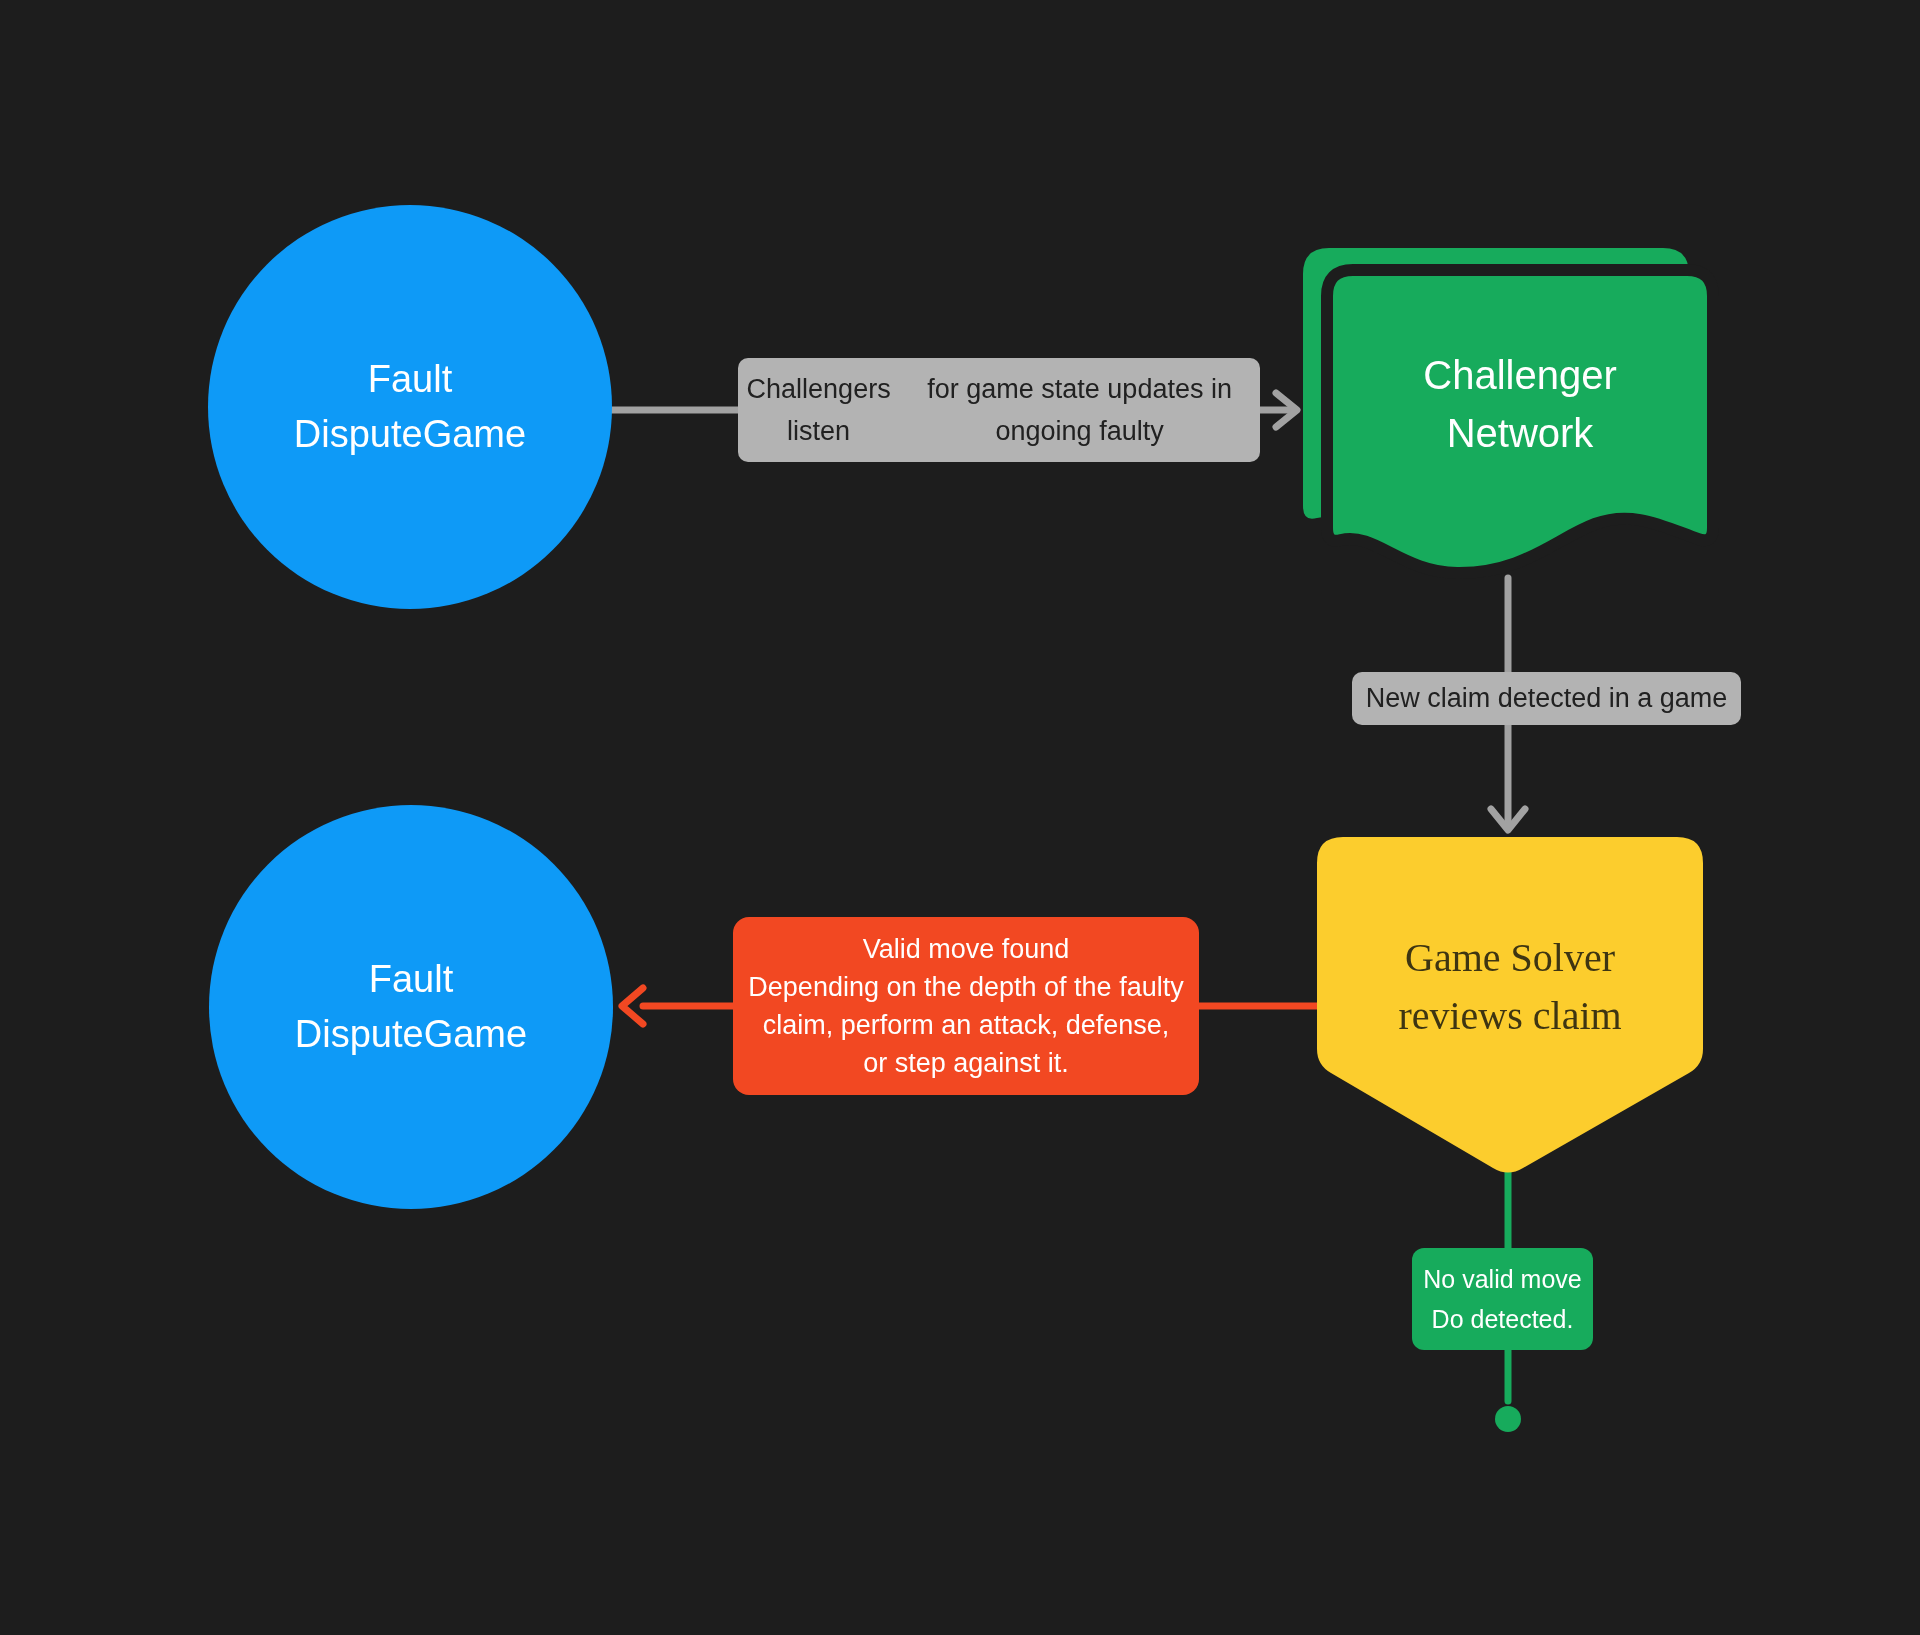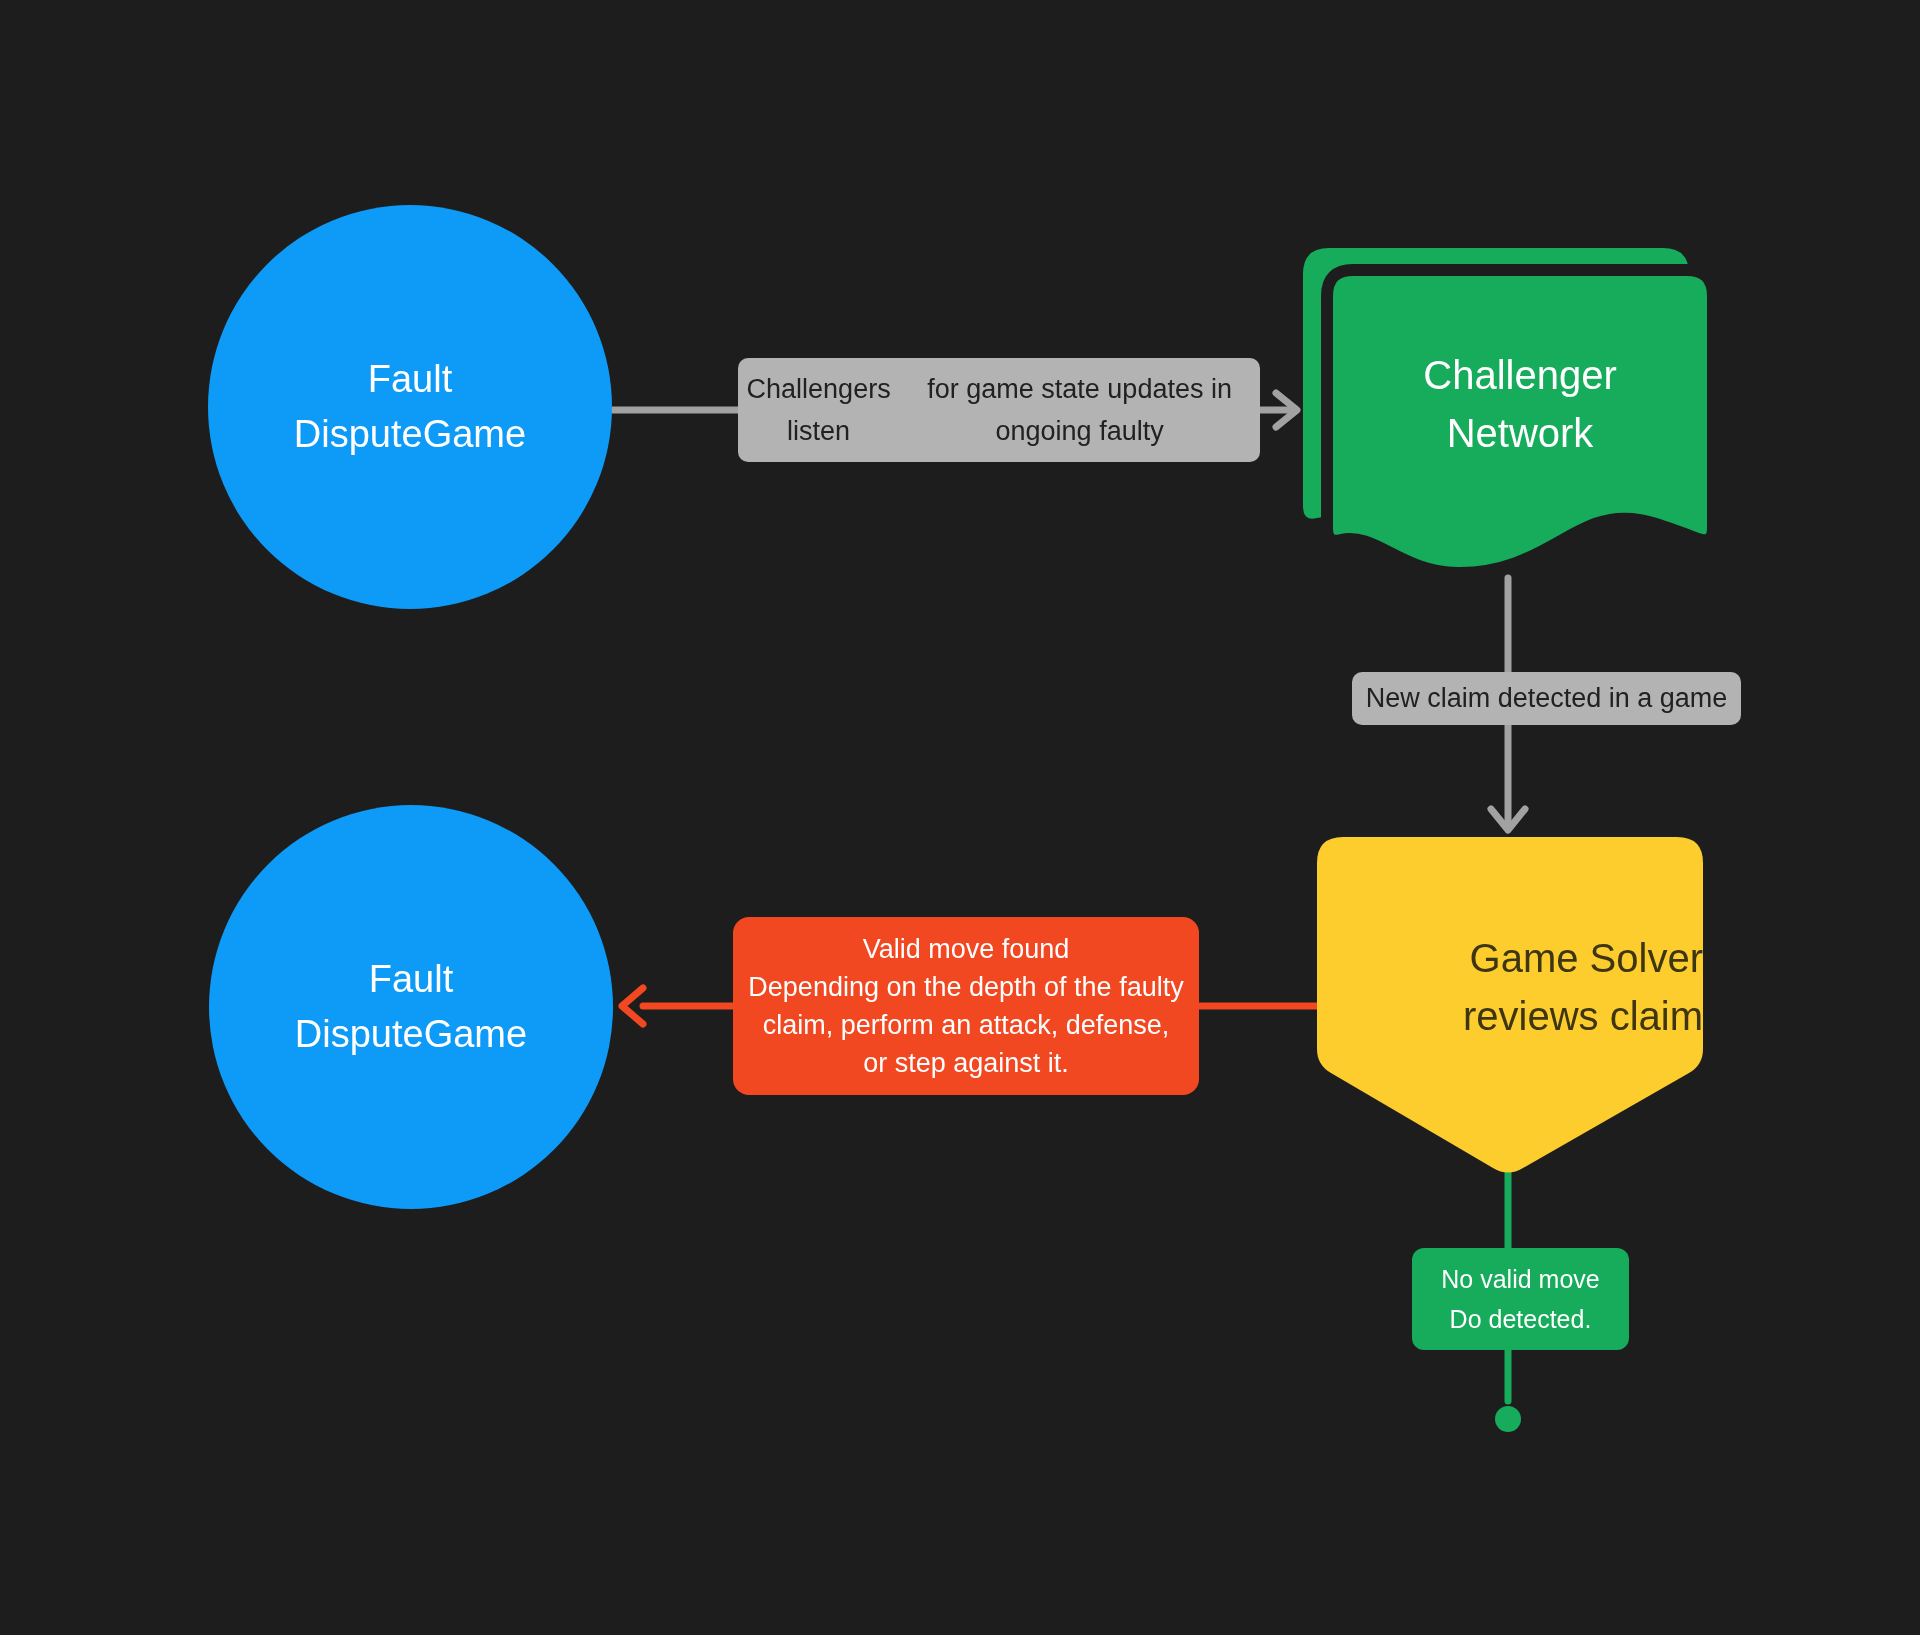--- a/index.html
+++ b/index.html
@@ -31,22 +31,22 @@
     display:flex;flex-direction:column;align-items:center;justify-content:center;
     text-align:center;color:var(--white_text,#fff);font-size:40px;line-height:58px;
   }
 
   
   .shield-wrap{position:absolute;left:1317px;top:837px;width:386px;height:340px;}
   .shield-wrap svg{position:absolute;left:0;top:0;overflow:visible;}
   .shield{fill:var(--yellow,#FCCD2D);}
   .shield-text{
     position:absolute;left:0;top:0;width:386px;height:300px;
-    display:flex;flex-direction:column;align-items:flex-end;justify-content:center;
-    text-align:center;color:var(--yellow_shape_text,#3E3512);font-size:40px;line-height:58px;
+    display:flex;flex-direction:column;align-items:center;justify-content:center;
+    text-align:center;color:var(--yellow_shape_text,#3E3512);font-size:40px;line-height:58px;font-family:Liberation Serif, serif;
   }
 
   
   .gray-label{
     position:absolute;background:var(--label_bg,#B3B3B3);color:var(--label_text,#212121);
     border-radius:10px;display:flex;flex-direction:row;align-items:center;justify-content:center;
     text-align:center;font-size:27px;line-height:42px;margin-left:39px;
   }
   #label-listen{left:699px;top:358px;width:522px;height:104px;}
   #label-claim{left:1313px;top:672px;width:389px;height:53px;line-height:31px;}
@@ -54,21 +54,21 @@
   
   .red-box{
     position:absolute;left:733px;top:917px;width:466px;height:178px;border-radius:16px;
     background:var(--red,#F24822);color:var(--white_text,#fff);
     display:flex;flex-direction:column;align-items:center;justify-content:center;
     text-align:center;font-size:27px;line-height:38px;
   }
 
   
   .green-box{
-    position:absolute;left:1412px;top:1248px;width:217px;height:102px;border-radius:12px;
+    position:absolute;left:1412px;top:1248px;width:181px;height:102px;border-radius:12px;
     background:var(--green,#17AB5C);color:var(--white_text,#fff);
     display:flex;flex-direction:column;align-items:center;justify-content:center;
     text-align:center;font-size:25px;line-height:40px;
   }
 
   .bold{font-weight:400;}
 
   
   .conn-gray{stroke:var(--connector,#A2A2A2);}
   .conn-red{stroke:var(--red,#F24822);}

